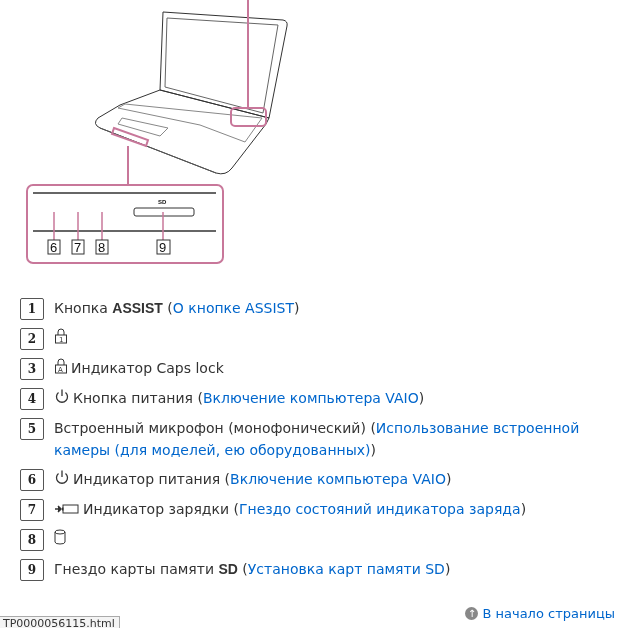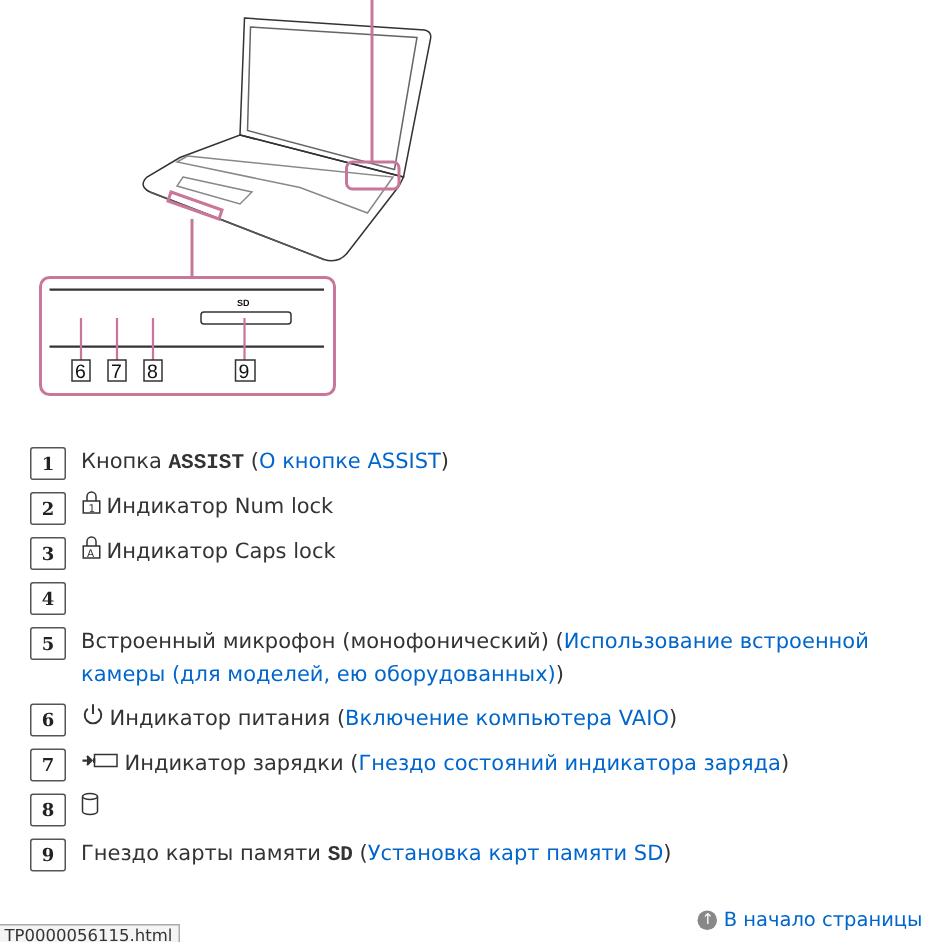--- a/index.html
+++ b/index.html
@@ -5,21 +5,21 @@
   html, body { margin:0; padding:0; background:#ffffff; }
   body { width:623px; height:628px; position:relative; overflow:hidden;
          font-family: "DejaVu Sans", sans-serif; font-size:14px; color:#333333; }
   .figure { position:absolute; left:0; top:0; width:623px; height:280px; }
   .list { position:absolute; left:20px; top:297px; width:600px; }
   .item { display:flex; align-items:flex-start; margin-bottom:7px; }
   .badge { flex:0 0 auto; width:22px; height:20px; border:1px solid #555; border-radius:2px;
            font-family:"DejaVu Serif", serif; font-weight:bold; font-size:12px; color:#222;
            display:flex; align-items:center; justify-content:center; margin-right:10px; margin-top:1px; }
   .text { line-height:22px; font-size:14px; color:#333; }
-  .text b { font-family:Liberation Mono, monospace; font-weight:bold;margin-top:22px; }
+  .text b { font-family:Liberation Sans, sans-serif; font-weight:bold;margin-top:22px; }
   .link { color:#0066cc; text-decoration:none; cursor:pointer;text-align:right; }
   .ico { display:inline-block; vertical-align:middle; margin-right:3px; }
   .top-link { position:absolute; right:8px; top:606px; font-size:13px; color:#0066cc; display:flex; align-items:center; }
   .top-icon { width:13px; height:13px; border-radius:50%; background:#888; color:#fff; font-size:10px;
               display:inline-flex; align-items:center; justify-content:center; margin-right:4px; }
   .status { position:absolute; left:-2px; top:616px; border:1px solid #aaa; background:#f4f4f4;
             font-size:11px; color:#333; padding:0 4px; height:14px; line-height:14px; }
 </style>
 </head>
 <body>
@@ -70,32 +70,36 @@
     <div class="item">
       <div class="badge">1</div>
       <div class="text"><span>Кнопка </span><b>ASSIST</b><span> (</span><a class="link">О кнопке ASSIST</a><span>)</span></div>
     </div>
     <div class="item">
       <div class="badge">2</div>
       <div class="text"><span class="ico"><svg width="14" height="16" viewBox="0 0 14 16">
             <path d="M4 7V4a3 3 0 0 1 6 0v3" fill="none" stroke="#333"></path>
             <rect x="1.5" y="7" width="11" height="8" fill="none" stroke="#333"></rect>
             <text x="5" y="14" font-size="7" fill="#333">1</text>
-          </svg></span><span>Индикатор Num lock</span></div>
+          </svg></span></div>
     </div>
     <div class="item">
       <div class="badge">3</div>
       <div class="text"><span class="ico"><svg width="14" height="16" viewBox="0 0 14 16">
             <path d="M4 7V4a3 3 0 0 1 6 0v3" fill="none" stroke="#333"></path>
             <rect x="1.5" y="7" width="11" height="8" fill="none" stroke="#333"></rect>
             <text x="4" y="14" font-size="7" fill="#333">A</text>
           </svg></span><span>Индикатор Caps lock</span></div>
     </div>
     <div class="item">
       <div class="badge">4</div>
+      <div class="text"><span class="ico"><svg width="16" height="16" viewBox="0 0 16 16">
+            <path d="M4.5 4.5a5.5 5.5 0 1 0 7 0" fill="none" stroke="#333" stroke-width="1.3"></path>
+            <line x1="8" y1="1.5" x2="8" y2="8" stroke="#333" stroke-width="1.3"></line>
+          </svg></span><span>Кнопка питания (</span><a class="link">Включение компьютера VAIO</a><span>)</span></div>
     </div>
     <div class="item">
       <div class="badge">5</div>
       <div class="text"><span>Встроенный микрофон (монофонический) (</span><a class="link">Использование встроенной камеры (для моделей, ею оборудованных)</a><span>)</span></div>
     </div>
     <div class="item">
       <div class="badge">6</div>
       <div class="text"><span class="ico"><svg width="16" height="16" viewBox="0 0 16 16">
             <path d="M4.5 4.5a5.5 5.5 0 1 0 7 0" fill="none" stroke="#333" stroke-width="1.3"></path>
             <line x1="8" y1="1.5" x2="8" y2="8" stroke="#333" stroke-width="1.3"></line>

